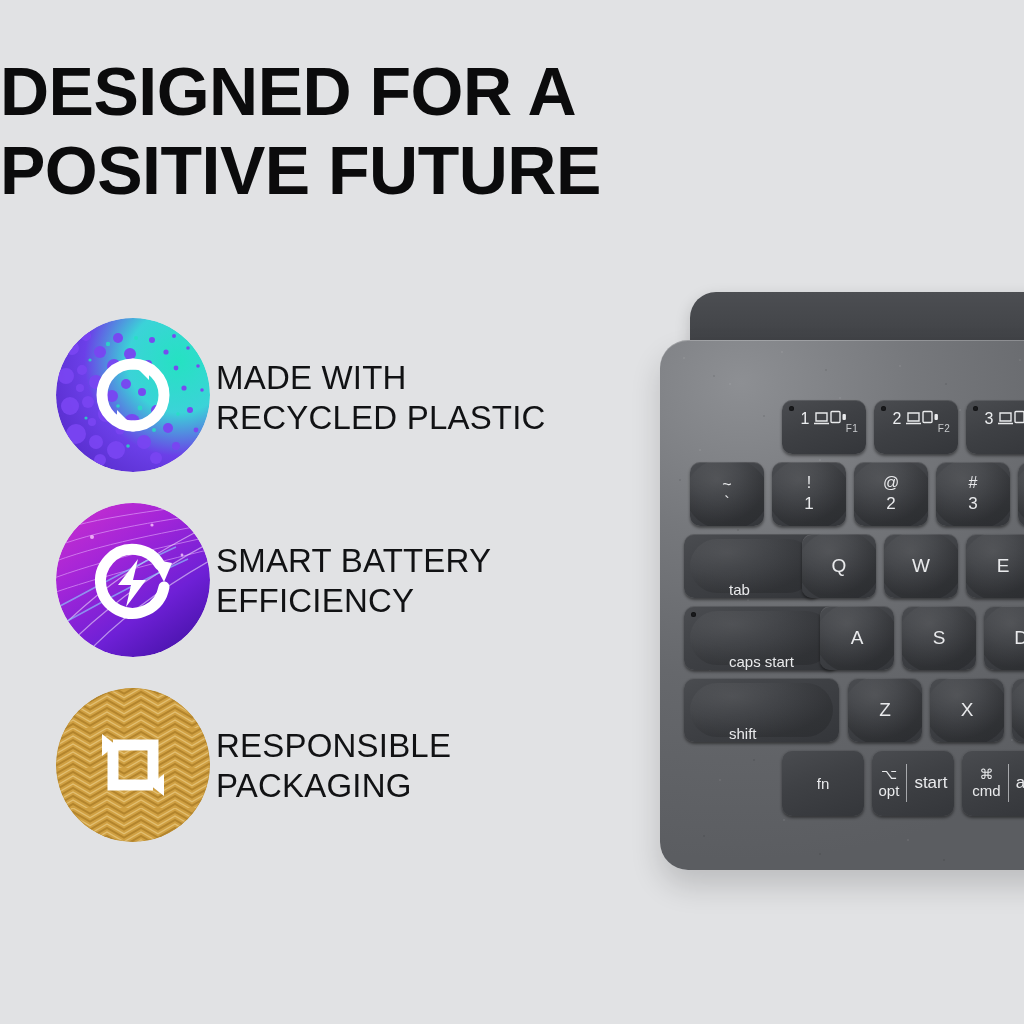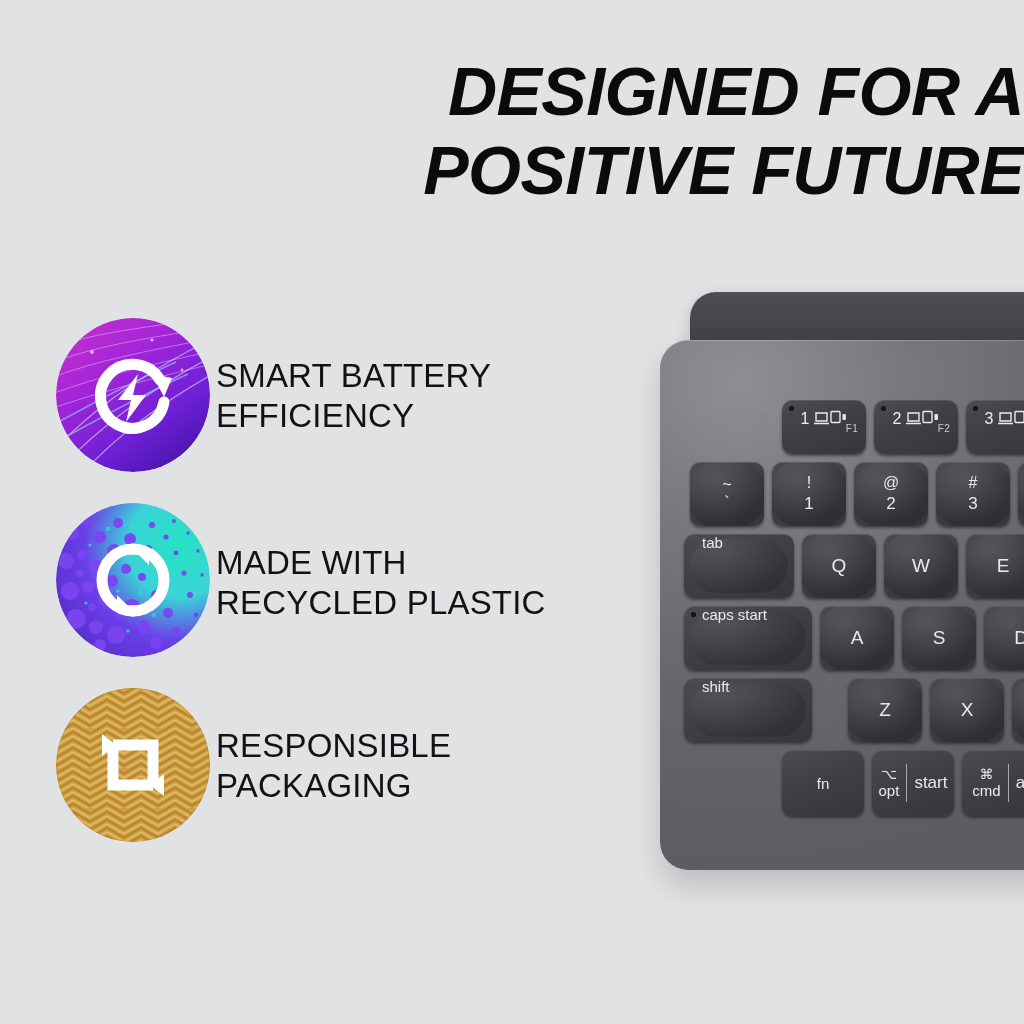--- a/index.html
+++ b/index.html
@@ -7,26 +7,25 @@
     width:1024px;height:1024px;overflow:hidden;
     background:#e1e2e4;
     font-family:"Liberation Sans", sans-serif;
     position:relative;
   }
   #stage{position:absolute;inset:0;background:#e1e2e4;}
 
   
   .headline{
     position:absolute;left:0;top:52px;width:1024px;
-    text-align:right;
+    text-align:left;
     font-size:68px;line-height:79px;
     font-weight:700;letter-spacing:-0.5px;
     color:#0b0b0c;
     white-space:pre-line;
-    font-style:italic;
   }
 
   
   .features{position:absolute;left:56px;top:318px;width:560px;}
   .feature{position:relative;height:185px;}
   .badge{
     position:absolute;left:0;top:0;width:154px;height:154px;border-radius:50%;
     overflow:hidden;
   }
   .badge svg.bg{position:absolute;inset:0;width:154px;height:154px;display:block;}
@@ -74,21 +73,21 @@
     border-radius:50%;
     background:radial-gradient(60% 60% at 38% 30%, rgba(255,255,255,.085) 0%, rgba(255,255,255,.03) 45%, rgba(0,0,0,.16) 100%);
   }
   .key.pill::before{
     content:"";position:absolute;left:6px;top:5px;right:6px;bottom:5px;
     border-radius:999px;
     background:radial-gradient(70% 80% at 30% 25%, rgba(255,255,255,.075) 0%, rgba(255,255,255,.02) 50%, rgba(0,0,0,.14) 100%);
   }
   .key .cap{position:relative;z-index:2;display:block;}
   .key.c{display:flex;align-items:center;justify-content:center;}
-  .key.l{display:flex;align-items:flex-start;}
+  .key.l{display:flex;align-items:flex-end;padding-left:27px;}
   .key.l .cap{padding-left:18px;}
 
   .key .glyph-top{
     position:absolute;z-index:2;left:0;right:0;top:7px;text-align:center;
     font-size:14px;
   }
   .key .glyph-bot{
     position:absolute;z-index:2;left:0;right:0;bottom:8px;text-align:center;
     font-size:15px;
   }
@@ -119,69 +118,20 @@
 </style>
 </head>
 <body style="background: rgb(225, 226, 228);">
 
 <div id="stage" style="background: rgb(225, 226, 228);">
 
   <div class="headline">DESIGNED FOR A
 POSITIVE FUTURE</div>
 
   <div class="features">
-
-    <div class="feature f2">
-      <div class="badge">
-        <svg class="bg" viewBox="0 0 154 154">
-          <defs>
-            <linearGradient id="g2" x1="15%" y1="0%" x2="85%" y2="100%">
-              <stop offset="0%" stop-color="#c62ecf"></stop>
-              <stop offset="32%" stop-color="#a325d8"></stop>
-              <stop offset="68%" stop-color="#6e20d6"></stop>
-              <stop offset="100%" stop-color="#4412a6"></stop>
-            </linearGradient>
-            <clipPath id="c2">
-                <circle cx="77" cy="77" r="77"></circle>
-              </clipPath>
-          </defs>
-          <g clip-path="url(#c2)">
-            <rect width="154" height="154" fill="url(#g2)"></rect>
-            <g stroke="#e8b6ff" stroke-width="1" opacity=".55" fill="none">
-              <path d="M-20 36 C 30 14, 90 10, 180 -4"></path>
-              <path d="M-20 52 C 30 28, 92 20, 180 6"></path>
-              <path d="M-20 66 C 30 44, 94 32, 180 16"></path>
-              <path d="M-20 82 C 34 60, 96 46, 180 28"></path>
-              <path d="M-20 96 C 34 76, 98 60, 180 40"></path>
-            </g>
-            <g stroke="#ffffff" stroke-width="1.3" opacity=".5" fill="none">
-              <path d="M-10 140 C 24 104, 70 62, 170 14"></path>
-              <path d="M4 150 C 38 116, 84 74, 180 26"></path>
-              <path d="M20 162 C 52 126, 98 86, 186 40"></path>
-            </g>
-            <g stroke="#8ed8ff" stroke-width="1.6" opacity=".6" fill="none">
-              <path d="M-14 112 C 20 96, 58 72, 120 44"></path>
-              <path d="M-8 128 C 28 110, 66 86, 132 56"></path>
-            </g>
-            <g fill="#ffd6ff" opacity=".75">
-              <circle cx="36" cy="34" r="2"></circle>
-                <circle cx="96" cy="22" r="1.6"></circle>
-                <circle cx="126" cy="52" r="1.4"></circle>
-            </g>
-          </g>
-        </svg>
-        <svg class="glyph" viewBox="0 0 154 154">
-          <path d="M104 62 A32 32 0 1 0 108 84" fill="none" stroke="#ffffff" stroke-width="11" stroke-linecap="round"></path>
-          <path d="M96 56 l20 4 l-8 19 z" fill="#ffffff"></path>
-          <path d="M82 56 L62 82 l13 0 l-5 22 l20 -27 l-13 0 z" fill="#ffffff"></path>
-        </svg>
-      </div>
-      <div class="label">SMART BATTERY
-EFFICIENCY</div>
-    </div>
 
     <div class="feature f1">
       <div class="badge">
         <svg class="bg" viewBox="0 0 154 154">
           <defs>
             <radialGradient id="g1" cx="80%" cy="28%" r="88%">
               <stop offset="0%" stop-color="#25e2c2"></stop>
               <stop offset="38%" stop-color="#3bd3d8"></stop>
               <stop offset="70%" stop-color="#6b3fe8"></stop>
               <stop offset="100%" stop-color="#5a2fd0"></stop>
@@ -258,20 +208,69 @@
             <path d="M77 108 A31 31 0 1 0 77 46"></path>
           </g>
           <path d="M61 92 l0 16 l16 0 z" fill="#ffffff"></path>
           <path d="M93 62 l0 -16 l-16 0 z" fill="#ffffff"></path>
         </svg>
       </div>
       <div class="label">MADE WITH
 RECYCLED PLASTIC</div>
     </div>
 
+    <div class="feature f2">
+      <div class="badge">
+        <svg class="bg" viewBox="0 0 154 154">
+          <defs>
+            <linearGradient id="g2" x1="15%" y1="0%" x2="85%" y2="100%">
+              <stop offset="0%" stop-color="#c62ecf"></stop>
+              <stop offset="32%" stop-color="#a325d8"></stop>
+              <stop offset="68%" stop-color="#6e20d6"></stop>
+              <stop offset="100%" stop-color="#4412a6"></stop>
+            </linearGradient>
+            <clipPath id="c2">
+                <circle cx="77" cy="77" r="77"></circle>
+              </clipPath>
+          </defs>
+          <g clip-path="url(#c2)">
+            <rect width="154" height="154" fill="url(#g2)"></rect>
+            <g stroke="#e8b6ff" stroke-width="1" opacity=".55" fill="none">
+              <path d="M-20 36 C 30 14, 90 10, 180 -4"></path>
+              <path d="M-20 52 C 30 28, 92 20, 180 6"></path>
+              <path d="M-20 66 C 30 44, 94 32, 180 16"></path>
+              <path d="M-20 82 C 34 60, 96 46, 180 28"></path>
+              <path d="M-20 96 C 34 76, 98 60, 180 40"></path>
+            </g>
+            <g stroke="#ffffff" stroke-width="1.3" opacity=".5" fill="none">
+              <path d="M-10 140 C 24 104, 70 62, 170 14"></path>
+              <path d="M4 150 C 38 116, 84 74, 180 26"></path>
+              <path d="M20 162 C 52 126, 98 86, 186 40"></path>
+            </g>
+            <g stroke="#8ed8ff" stroke-width="1.6" opacity=".6" fill="none">
+              <path d="M-14 112 C 20 96, 58 72, 120 44"></path>
+              <path d="M-8 128 C 28 110, 66 86, 132 56"></path>
+            </g>
+            <g fill="#ffd6ff" opacity=".75">
+              <circle cx="36" cy="34" r="2"></circle>
+                <circle cx="96" cy="22" r="1.6"></circle>
+                <circle cx="126" cy="52" r="1.4"></circle>
+            </g>
+          </g>
+        </svg>
+        <svg class="glyph" viewBox="0 0 154 154">
+          <path d="M104 62 A32 32 0 1 0 108 84" fill="none" stroke="#ffffff" stroke-width="11" stroke-linecap="round"></path>
+          <path d="M96 56 l20 4 l-8 19 z" fill="#ffffff"></path>
+          <path d="M82 56 L62 82 l13 0 l-5 22 l20 -27 l-13 0 z" fill="#ffffff"></path>
+        </svg>
+      </div>
+      <div class="label">SMART BATTERY
+EFFICIENCY</div>
+    </div>
+
     <div class="feature f3">
       <div class="badge">
         <svg class="bg" viewBox="0 0 154 154">
           <defs>
             <clipPath id="c3">
                 <circle cx="77" cy="77" r="77"></circle>
               </clipPath>
             <pattern id="chev" width="34" height="40" patternUnits="userSpaceOnUse">
               <rect width="34" height="40" fill="#cf9f42"></rect>
               <g fill="none" stroke="#a97c26" stroke-width="2">

